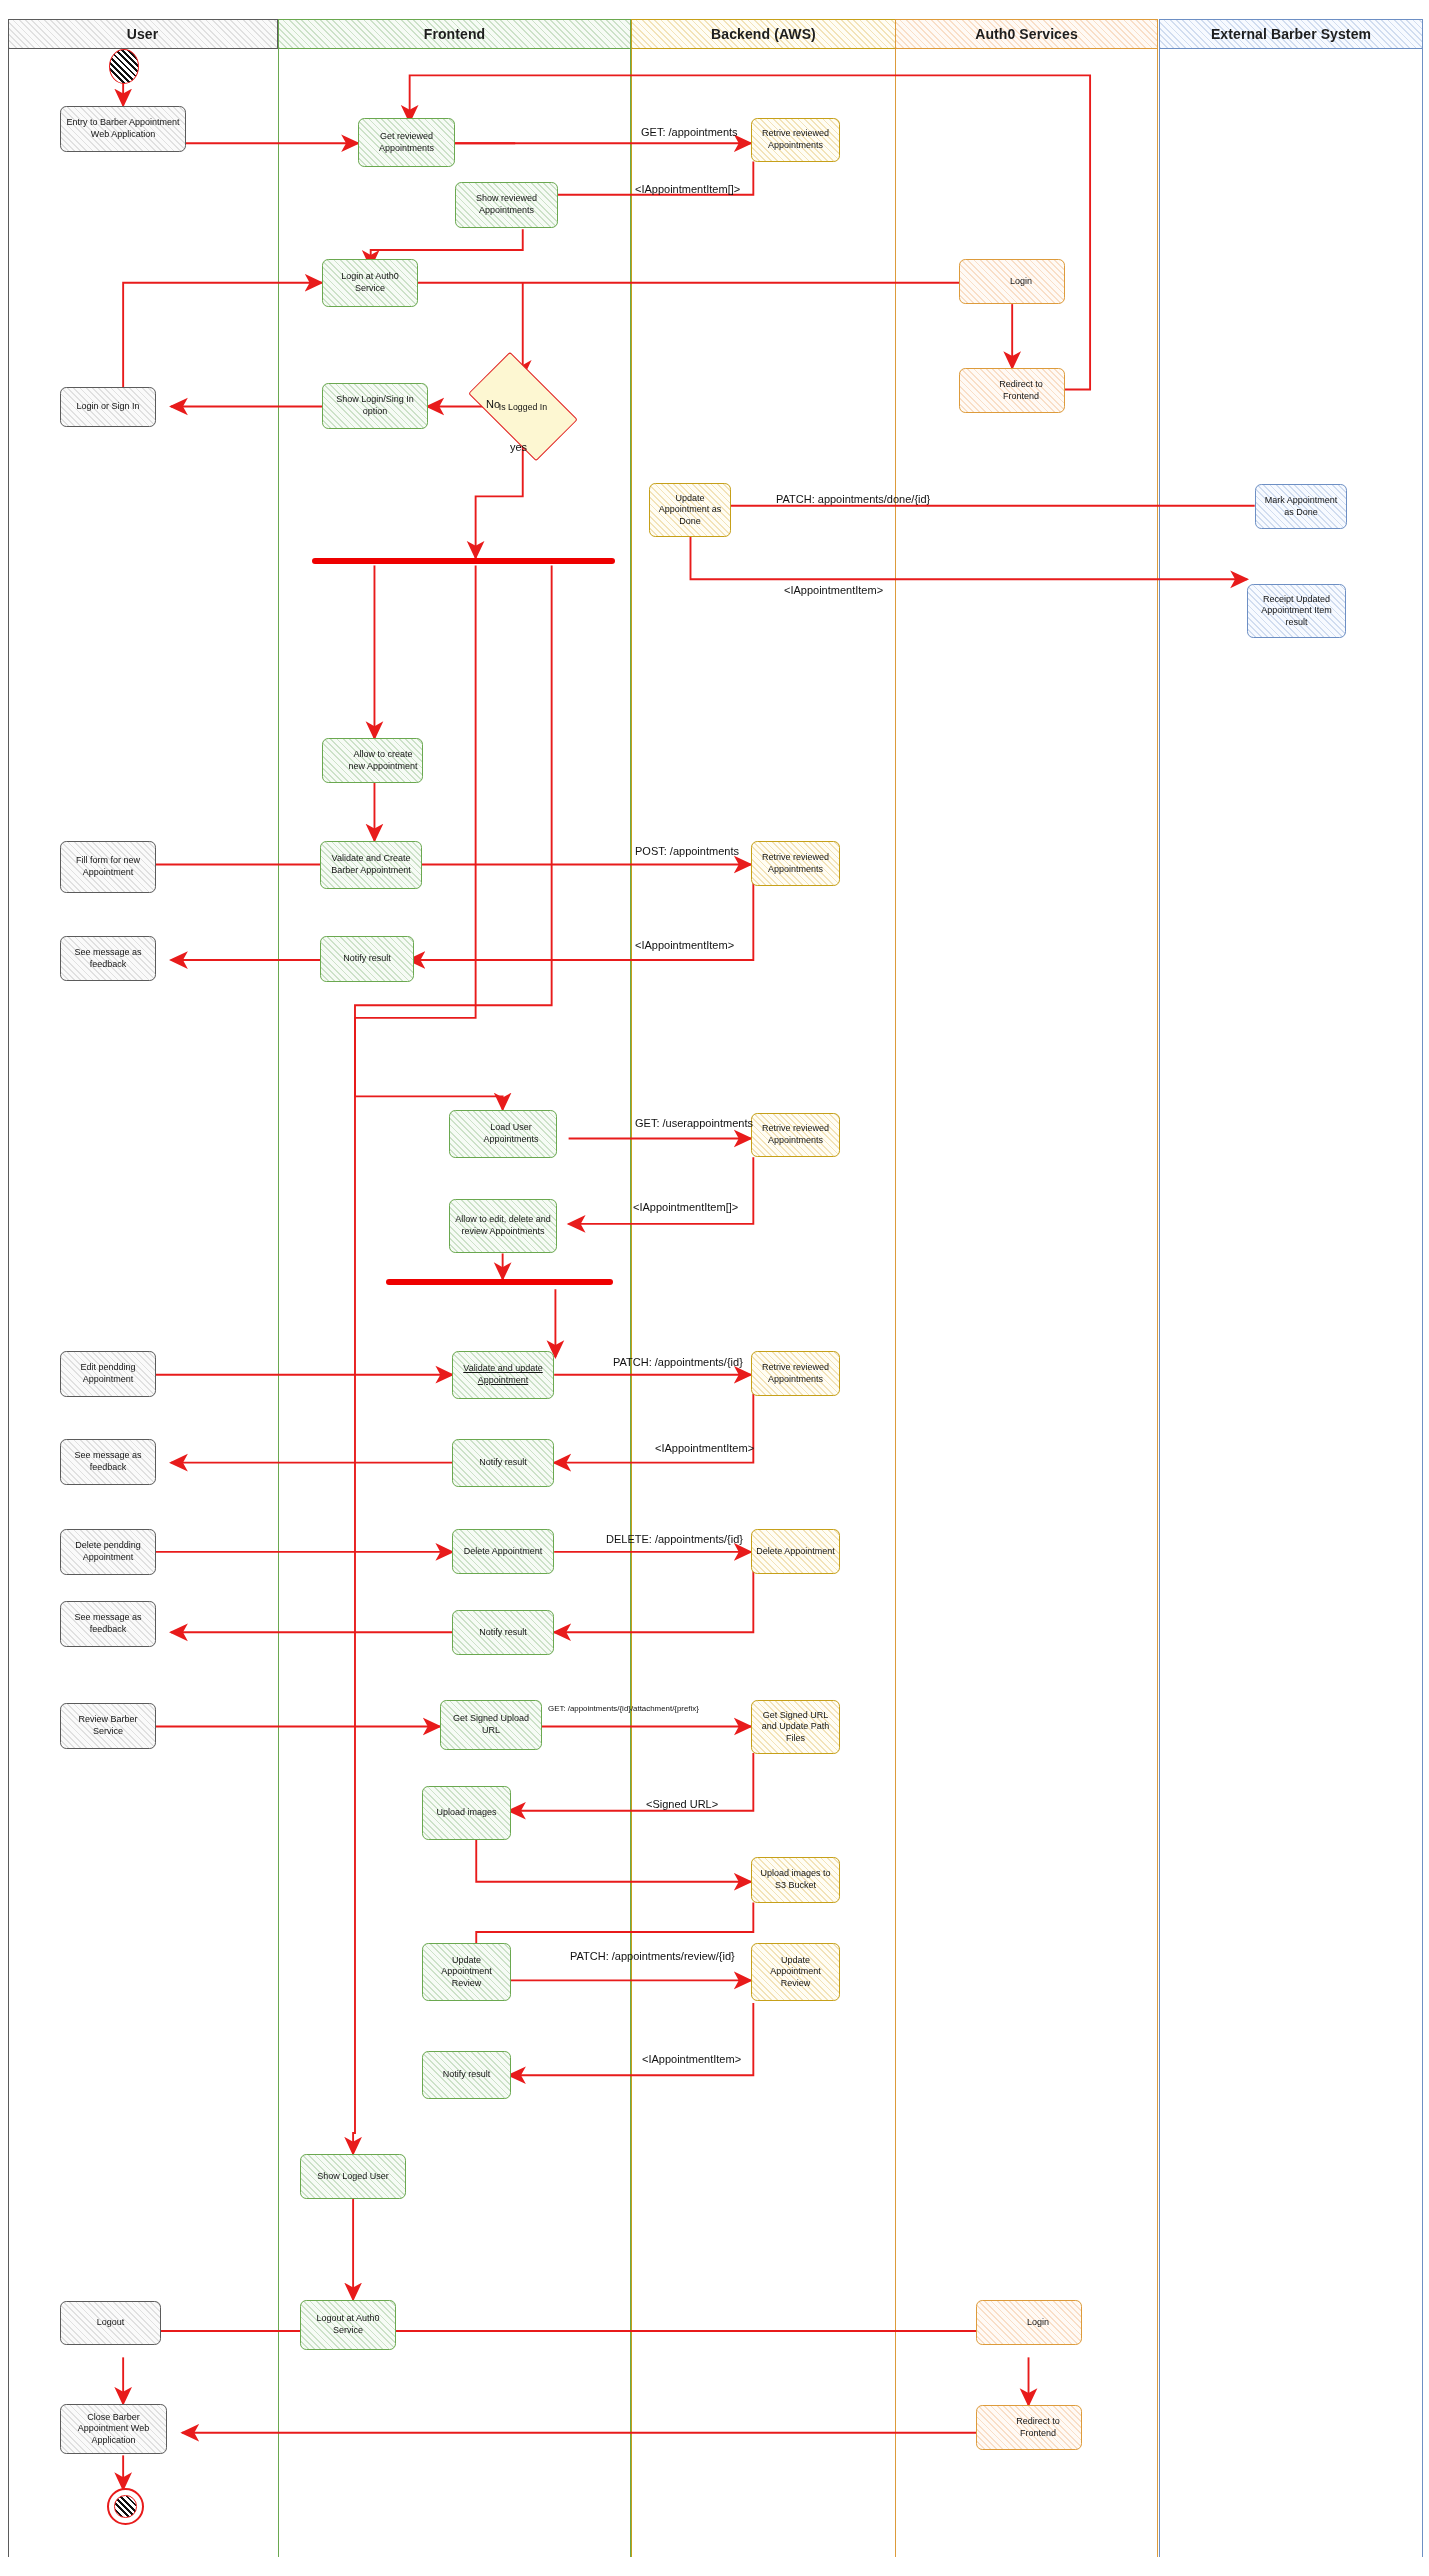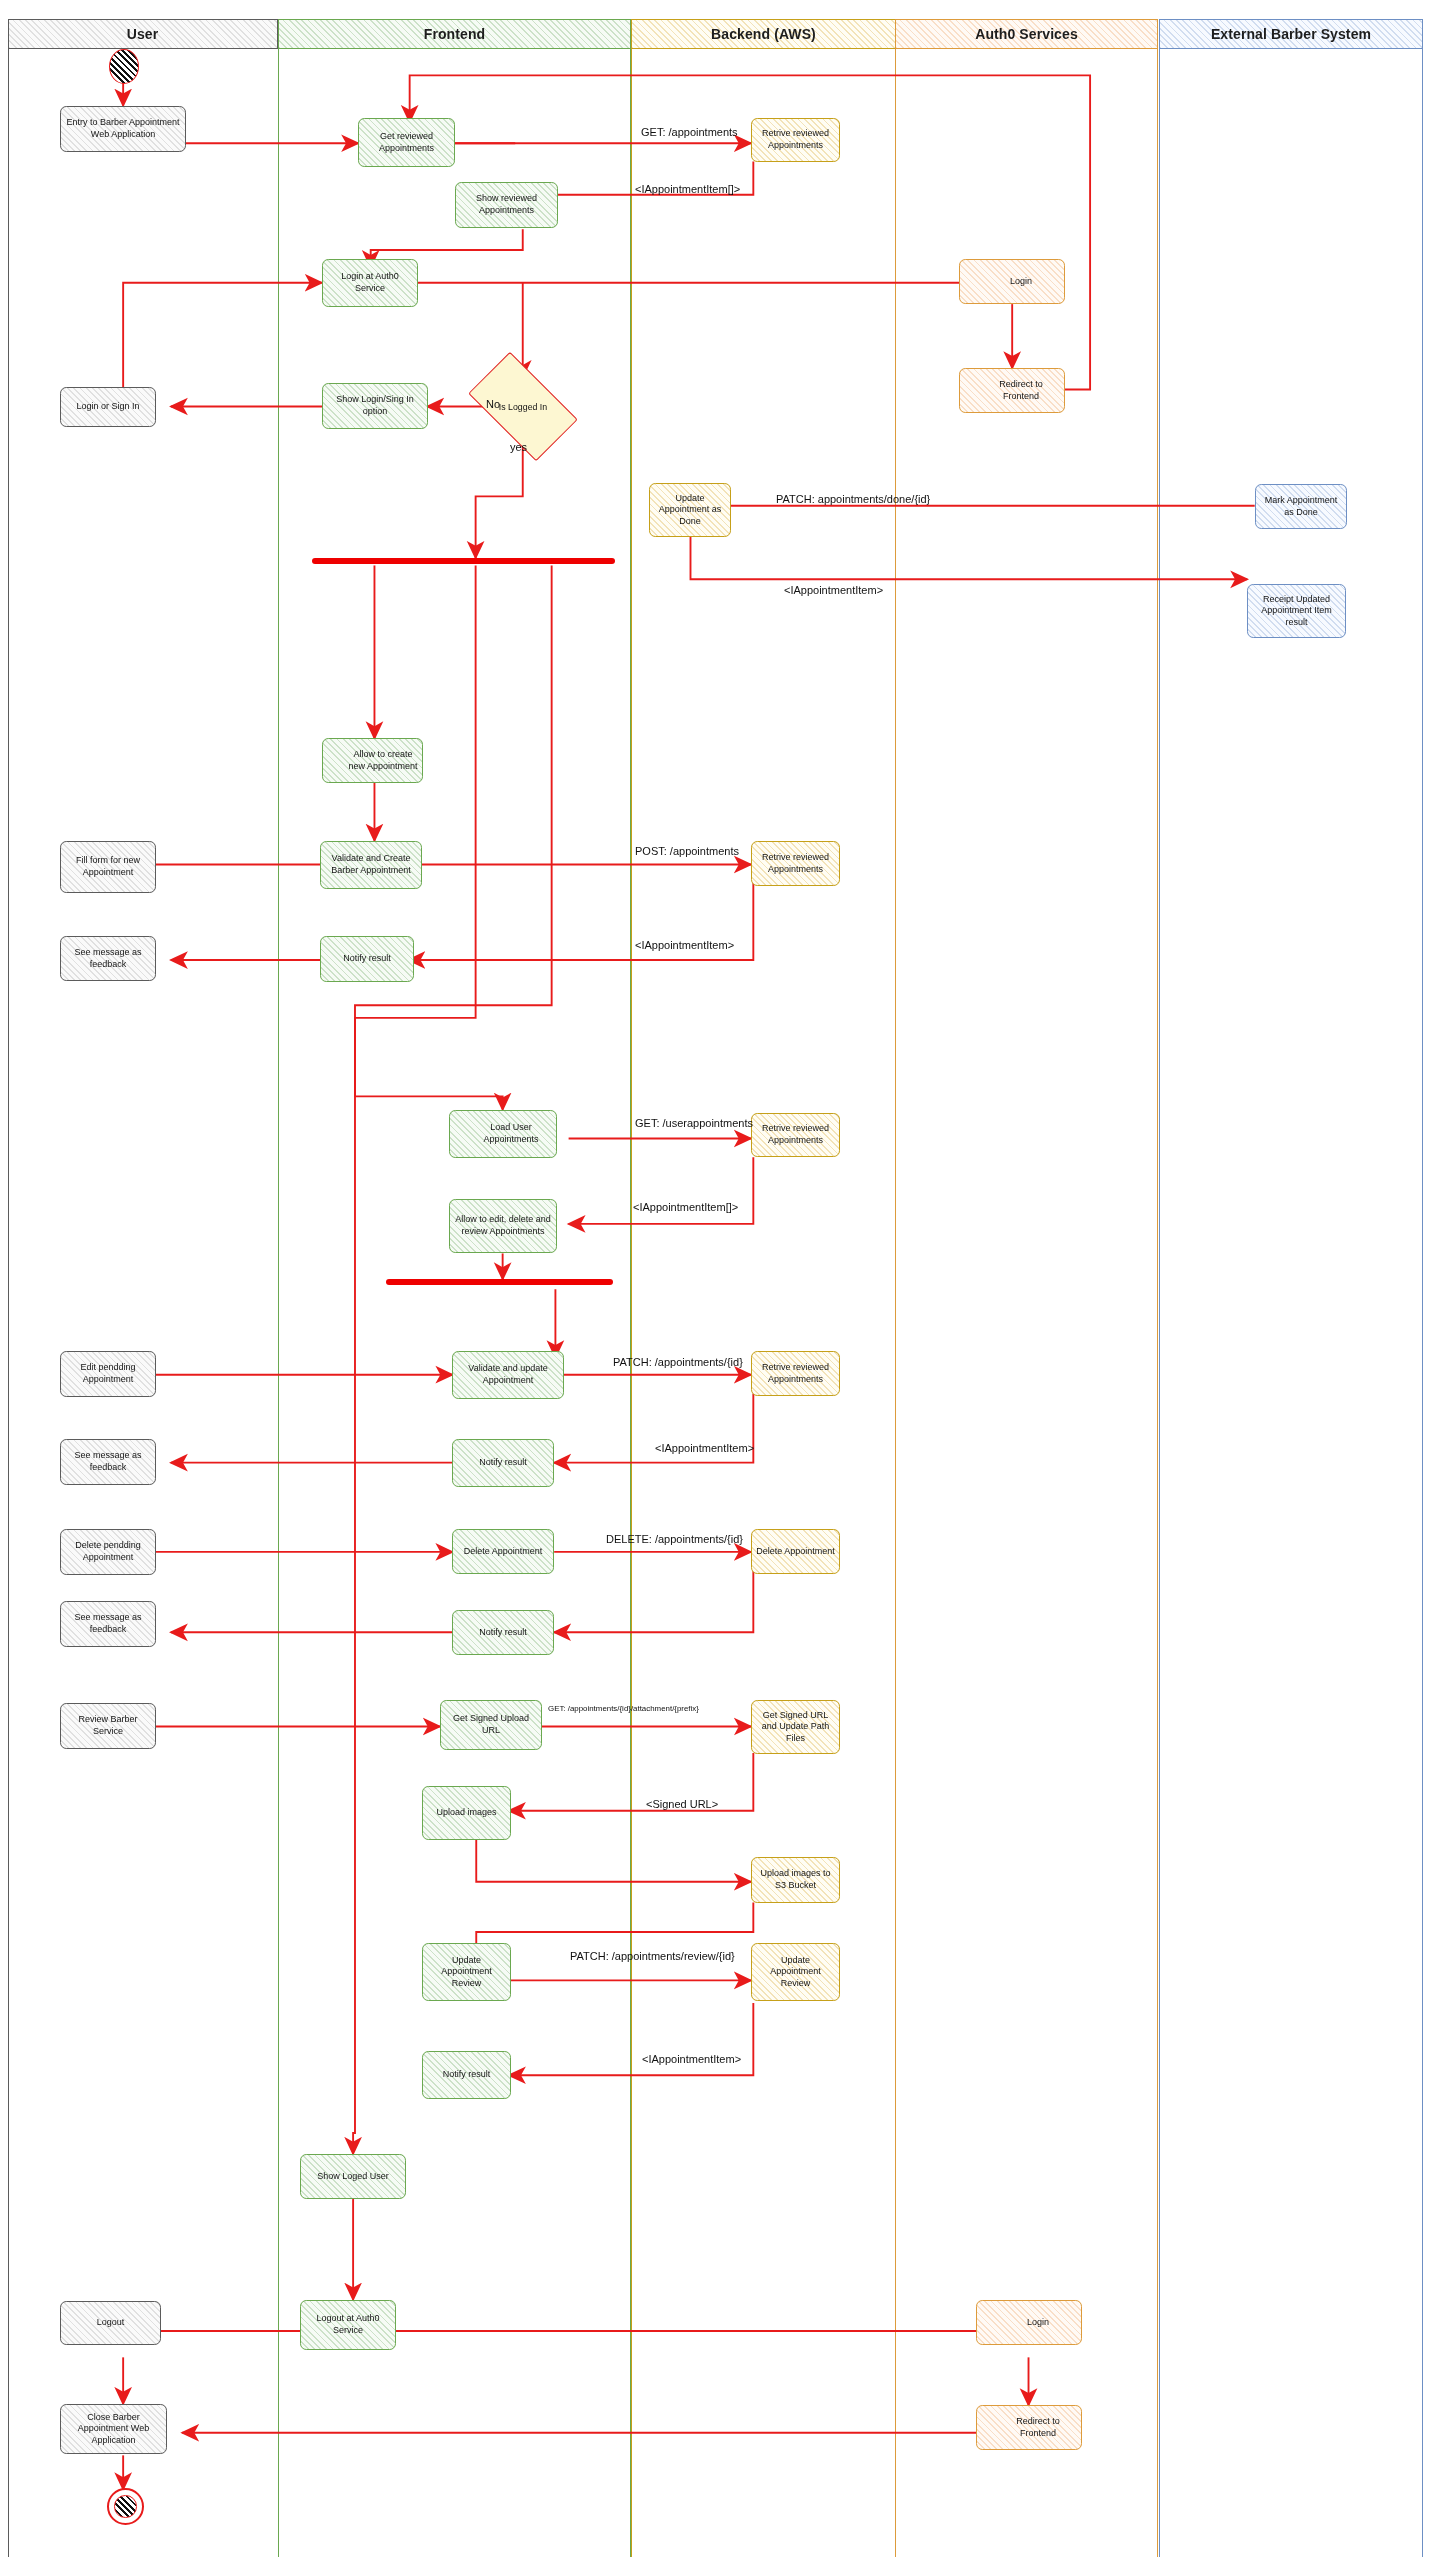--- a/index.html
+++ b/index.html
@@ -257,21 +257,21 @@
 
   <div class="node n-front hatch-green" style="left:449px;top:1199px;width:108px;height:54px;">Allow to edit, delete and review Appointments</div>
 
   <div class="elabel" style="left:635px;top:1117px;">GET: /userappointments</div>
   <div class="elabel" style="left:633px;top:1201px;">&lt;IAppointmentItem[]&gt;</div>
 
   <div class="forkbar" style="left:386px;top:1279px;width:227px;"></div>
 
   <div class="node n-user hatch-grey" style="left:60px;top:1351px;width:96px;height:46px;">Edit pendding Appointment</div>
 
-  <div class="node n-front hatch-green" style="left:452px;top:1351px;width:112px;height:48px;">Validate and update Appointment</div>
+  <div class="node n-front hatch-green" style="left:452px;top:1351px;width:102px;height:48px;text-decoration:underline;">Validate and update Appointment</div>
 
   <div class="node n-back hatch-amber" style="left:751px;top:1351px;width:89px;height:45px;">Retrive reviewed Appointments</div>
 
   <div class="node n-front hatch-green" style="left:452px;top:1439px;width:102px;height:48px;">Notify result</div>
 
   <div class="node n-user hatch-grey" style="left:60px;top:1439px;width:96px;height:46px;">See message as feedback</div>
 
   <div class="elabel" style="left:613px;top:1356px;">PATCH: /appointments/{id}</div>
   <div class="elabel" style="left:655px;top:1442px;">&lt;IAppointmentItem&gt;</div>
 

